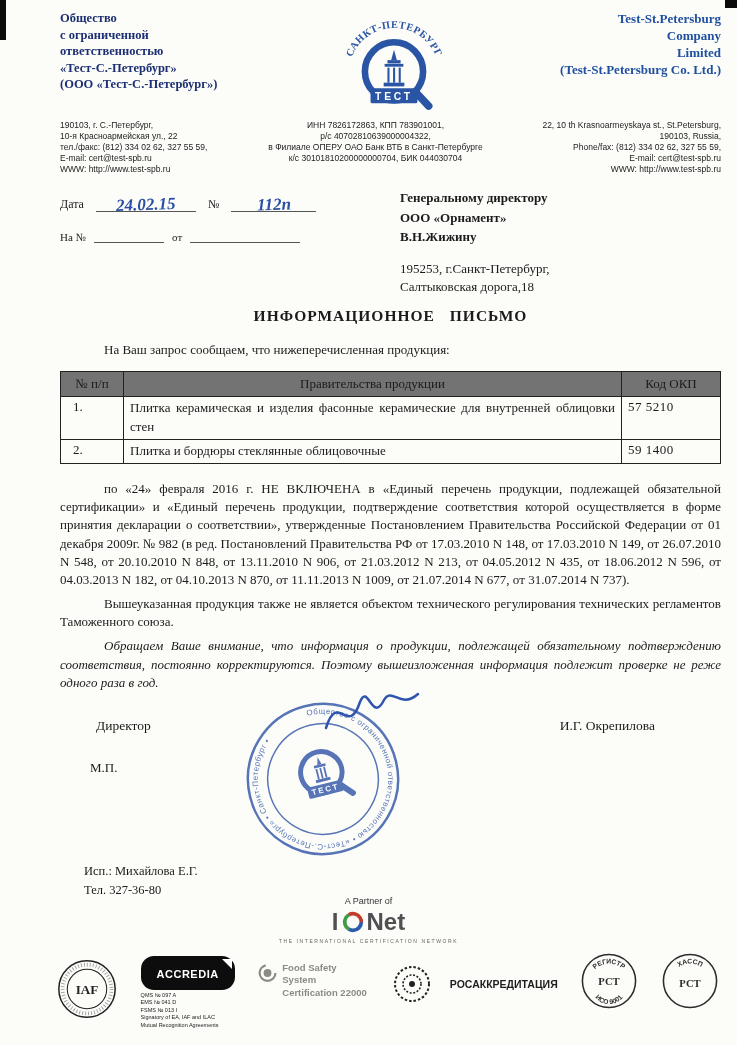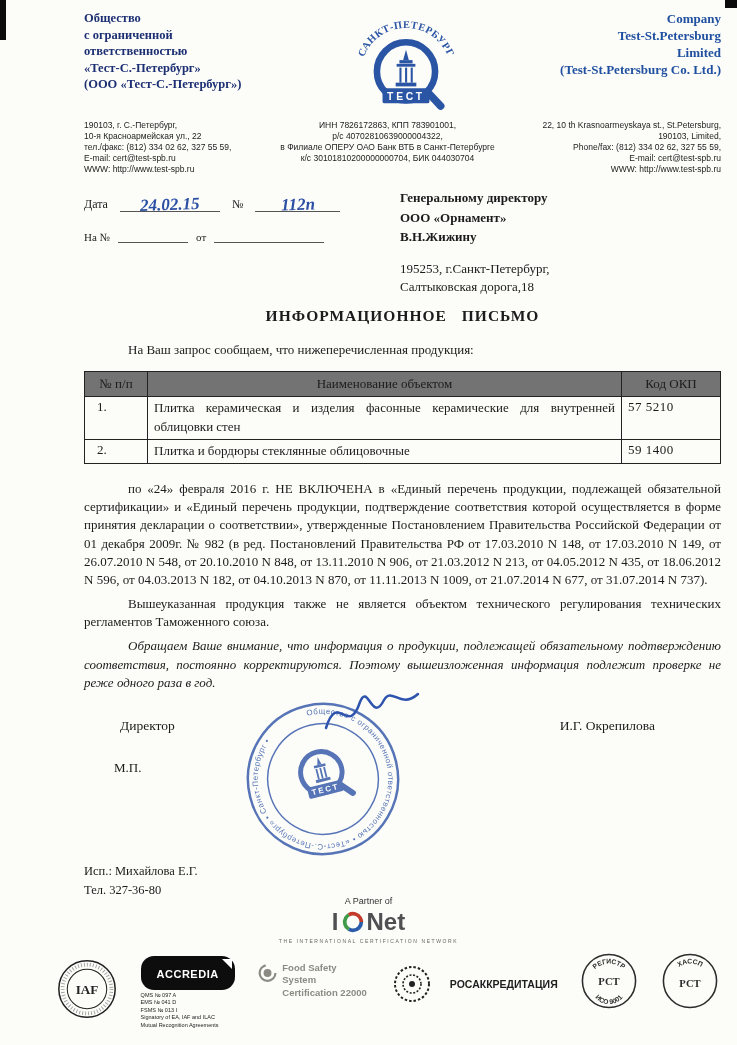--- a/index.html
+++ b/index.html
@@ -1,17 +1,17 @@
 <!DOCTYPE html>
 <html lang="ru"><head>
 <meta charset="utf-8">
 <style>
   html,body{margin:0;padding:0;background:#8f8f8f;}
   .page{position:relative;width:737px;height:1045px;background:#fcfcf9;font-family:"Liberation Serif",serif;color:#1b1b1b;overflow:hidden;box-sizing:border-box;}
-  .content{padding:10px 16px 0 84px;}
+  .content{padding:10px 16px 0 60px;}
 
   .artifact{position:absolute;background:#0b0b0b;}
   .artifact.tl{left:0;top:0;width:6px;height:40px;}
   .artifact.tr{right:0;top:0;width:12px;height:8px;}
 
   
   .header{display:flex;align-items:flex-start;}
   .h-left{width:225px;font-weight:bold;font-size:12.5px;line-height:1.32;color:#1c2f72;}
   .h-logo{flex:1;display:flex;justify-content:center;}
   .h-right{width:218px;text-align:right;font-weight:bold;font-size:13px;line-height:1.32;color:#2050a0;}
@@ -114,22 +114,22 @@
             <rect x="58" y="60" width="2.2" height="16"></rect>
             <rect x="64" y="60" width="2.2" height="16"></rect>
             <rect x="70" y="60" width="2.2" height="16"></rect>
             <rect x="54" y="76" width="22" height="4"></rect>
           </g>
           <rect x="40" y="82" width="50" height="16" rx="2" fill="#2a55a5"></rect>
           <text x="65" y="94" class="seal-banner-text">ТЕСТ</text>
         </svg>
       </div>
       <div class="h-right">
+        <div>Test-St.Petersburg</div>
         <div>Company</div>
-        <div>Test-St.Petersburg</div>
         <div>Limited</div>
         <div>(Test-St.Petersburg Co. Ltd.)</div>
       </div>
     </div>
 
     <div class="contacts">
       <div class="c-left">
         <div>190103, г. С.-Петербург,</div>
         <div>10-я Красноармейская ул., 22</div>
         <div>тел./факс:  (812)  334 02 62, 327 55 59,</div>
@@ -137,21 +137,21 @@
         <div>WWW: http://www.test-spb.ru</div>
       </div>
       <div class="c-center">
         <div>ИНН 7826172863, КПП 783901001,</div>
         <div>р/с 40702810639000004322,</div>
         <div>в Филиале ОПЕРУ ОАО Банк ВТБ в Санкт-Петербурге</div>
         <div>к/с 30101810200000000704, БИК 044030704</div>
       </div>
       <div class="c-right">
         <div>22, 10 th Krasnoarmeyskaya  st.,  St.Petersburg,</div>
-        <div>190103, Limited,</div>
+        <div>190103, Russia,</div>
         <div>Phone/fax:  (812)  334 02 62, 327 55 59,</div>
         <div>E-mail: cert@test-spb.ru</div>
         <div>WWW: http://www.test-spb.ru</div>
       </div>
     </div>
 
     <div class="meta-row">
       <span>Дата</span>
       <span class="uline w100"><span class="hw">24.02.15</span></span>
       <span>№</span>
@@ -164,21 +164,21 @@
       <span class="uline w110"></span>
     </div>
 
     <h1 class="title">ИНФОРМАЦИОННОЕ  ПИСЬМО</h1>
     <p class="para">На Ваш запрос сообщаем, что нижеперечисленная продукция:</p>
 
     <table class="prod-table">
       <thead>
         <tr>
           <th class="col-num">№ п/п</th>
-          <th>Наименование объектом</th>
+          <th>Правительства продукции</th>
           <th class="col-code">Код ОКП</th>
         </tr>
       </thead>
       <tbody>
         <tr>
           <td class="num">1.</td>
           <td class="name">Плитка керамическая и изделия фасонные керамические для внутренней облицовки стен</td>
           <td class="code">57 5210</td>
         </tr>
         <tr>

